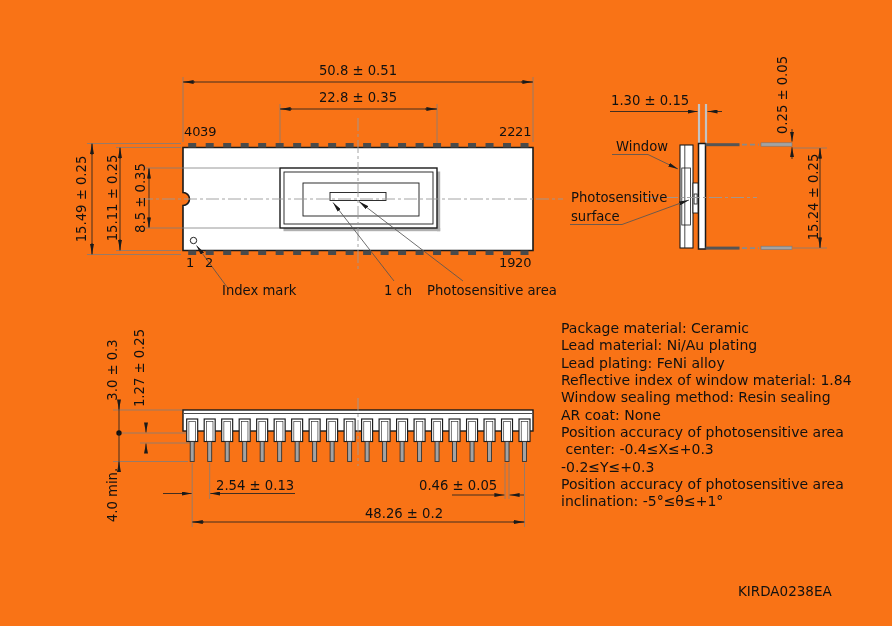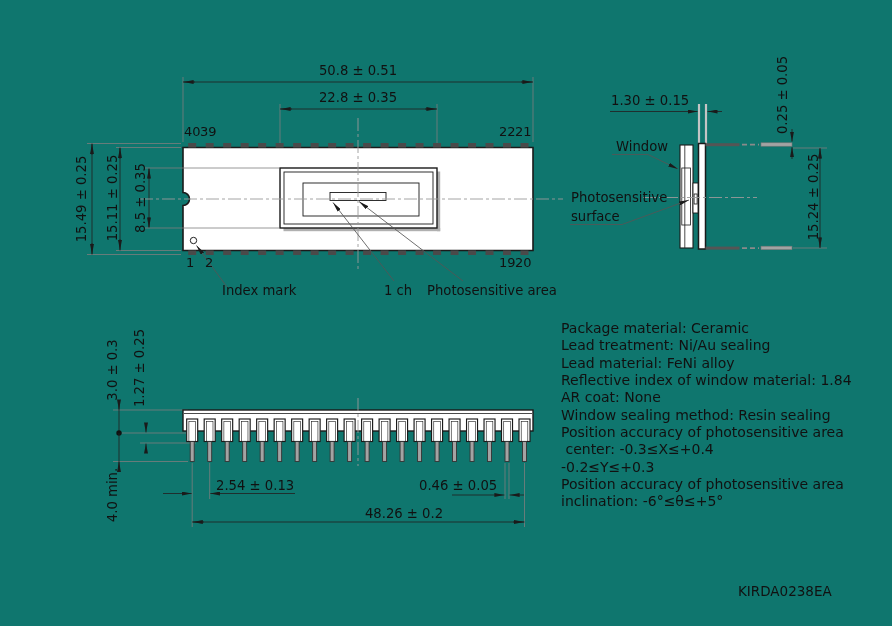--- a/index.html
+++ b/index.html
@@ -1,16 +1,16 @@
 <!DOCTYPE html>
 <html><head>
 <meta charset="utf-8">
 <style>
   html,body{margin:0;padding:0;background:#ffffff;}
-  #stage{position:relative;width:892px;height:626px;background:#0f766e;overflow:hidden;
+  #stage{position:relative;width:892px;height:626px;background:#f97316;overflow:hidden;
          font-family:"DejaVu Sans","Liberation Sans",sans-serif;}
   svg{position:absolute;left:0;top:0;}
   svg text{fill:#111;font-family:"DejaVu Sans","Liberation Sans",sans-serif;font-size:13.2px;}
   .pinnum{font-size:13px;}
   .small{font-size:13.2px;}
   .ext{stroke:#7d7d7d;stroke-width:0.8;fill:none;}
   .extlight{stroke:#c4c4c4;stroke-width:2.2;fill:none;}
   .dim{stroke:#222;stroke-width:0.85;fill:none;}
   .lead-line{stroke:#555;stroke-width:0.85;fill:none;}
   .outline{stroke:#1a1a1a;stroke-width:1.6;fill:#fff;}
@@ -337,25 +337,25 @@
     <text x="216" y="489.5">2.54 ± 0.13</text>
     <text x="419" y="489.5">0.46 ± 0.05</text>
     <text x="404" y="518" text-anchor="middle">48.26 ± 0.2</text>
   </g>
 
   <text x="738" y="596" style="font-size:13.5px;">KIRDA0238EA</text>
 </svg>
 
 <div id="notes">
   <div>Package material: Ceramic</div>
-  <div>Lead treatment: Ni/Au sealing</div>
-  <div>Lead material: FeNi alloy</div>
+  <div>Lead material: Ni/Au plating</div>
+  <div>Lead plating: FeNi alloy</div>
   <div>Reflective index of window material: 1.84</div>
+  <div>Window sealing method: Resin sealing</div>
   <div>AR coat: None</div>
-  <div>Window sealing method: Resin sealing</div>
   <div>Position accuracy of photosensitive area</div>
-  <div> center: -0.3≤X≤+0.4</div>
+  <div> center: -0.4≤X≤+0.3</div>
   <div>-0.2≤Y≤+0.3</div>
   <div>Position accuracy of photosensitive area</div>
-  <div>inclination: -6°≤θ≤+5°</div>
+  <div>inclination: -5°≤θ≤+1°</div>
 </div>
 
 </div>
 
 </body></html>

